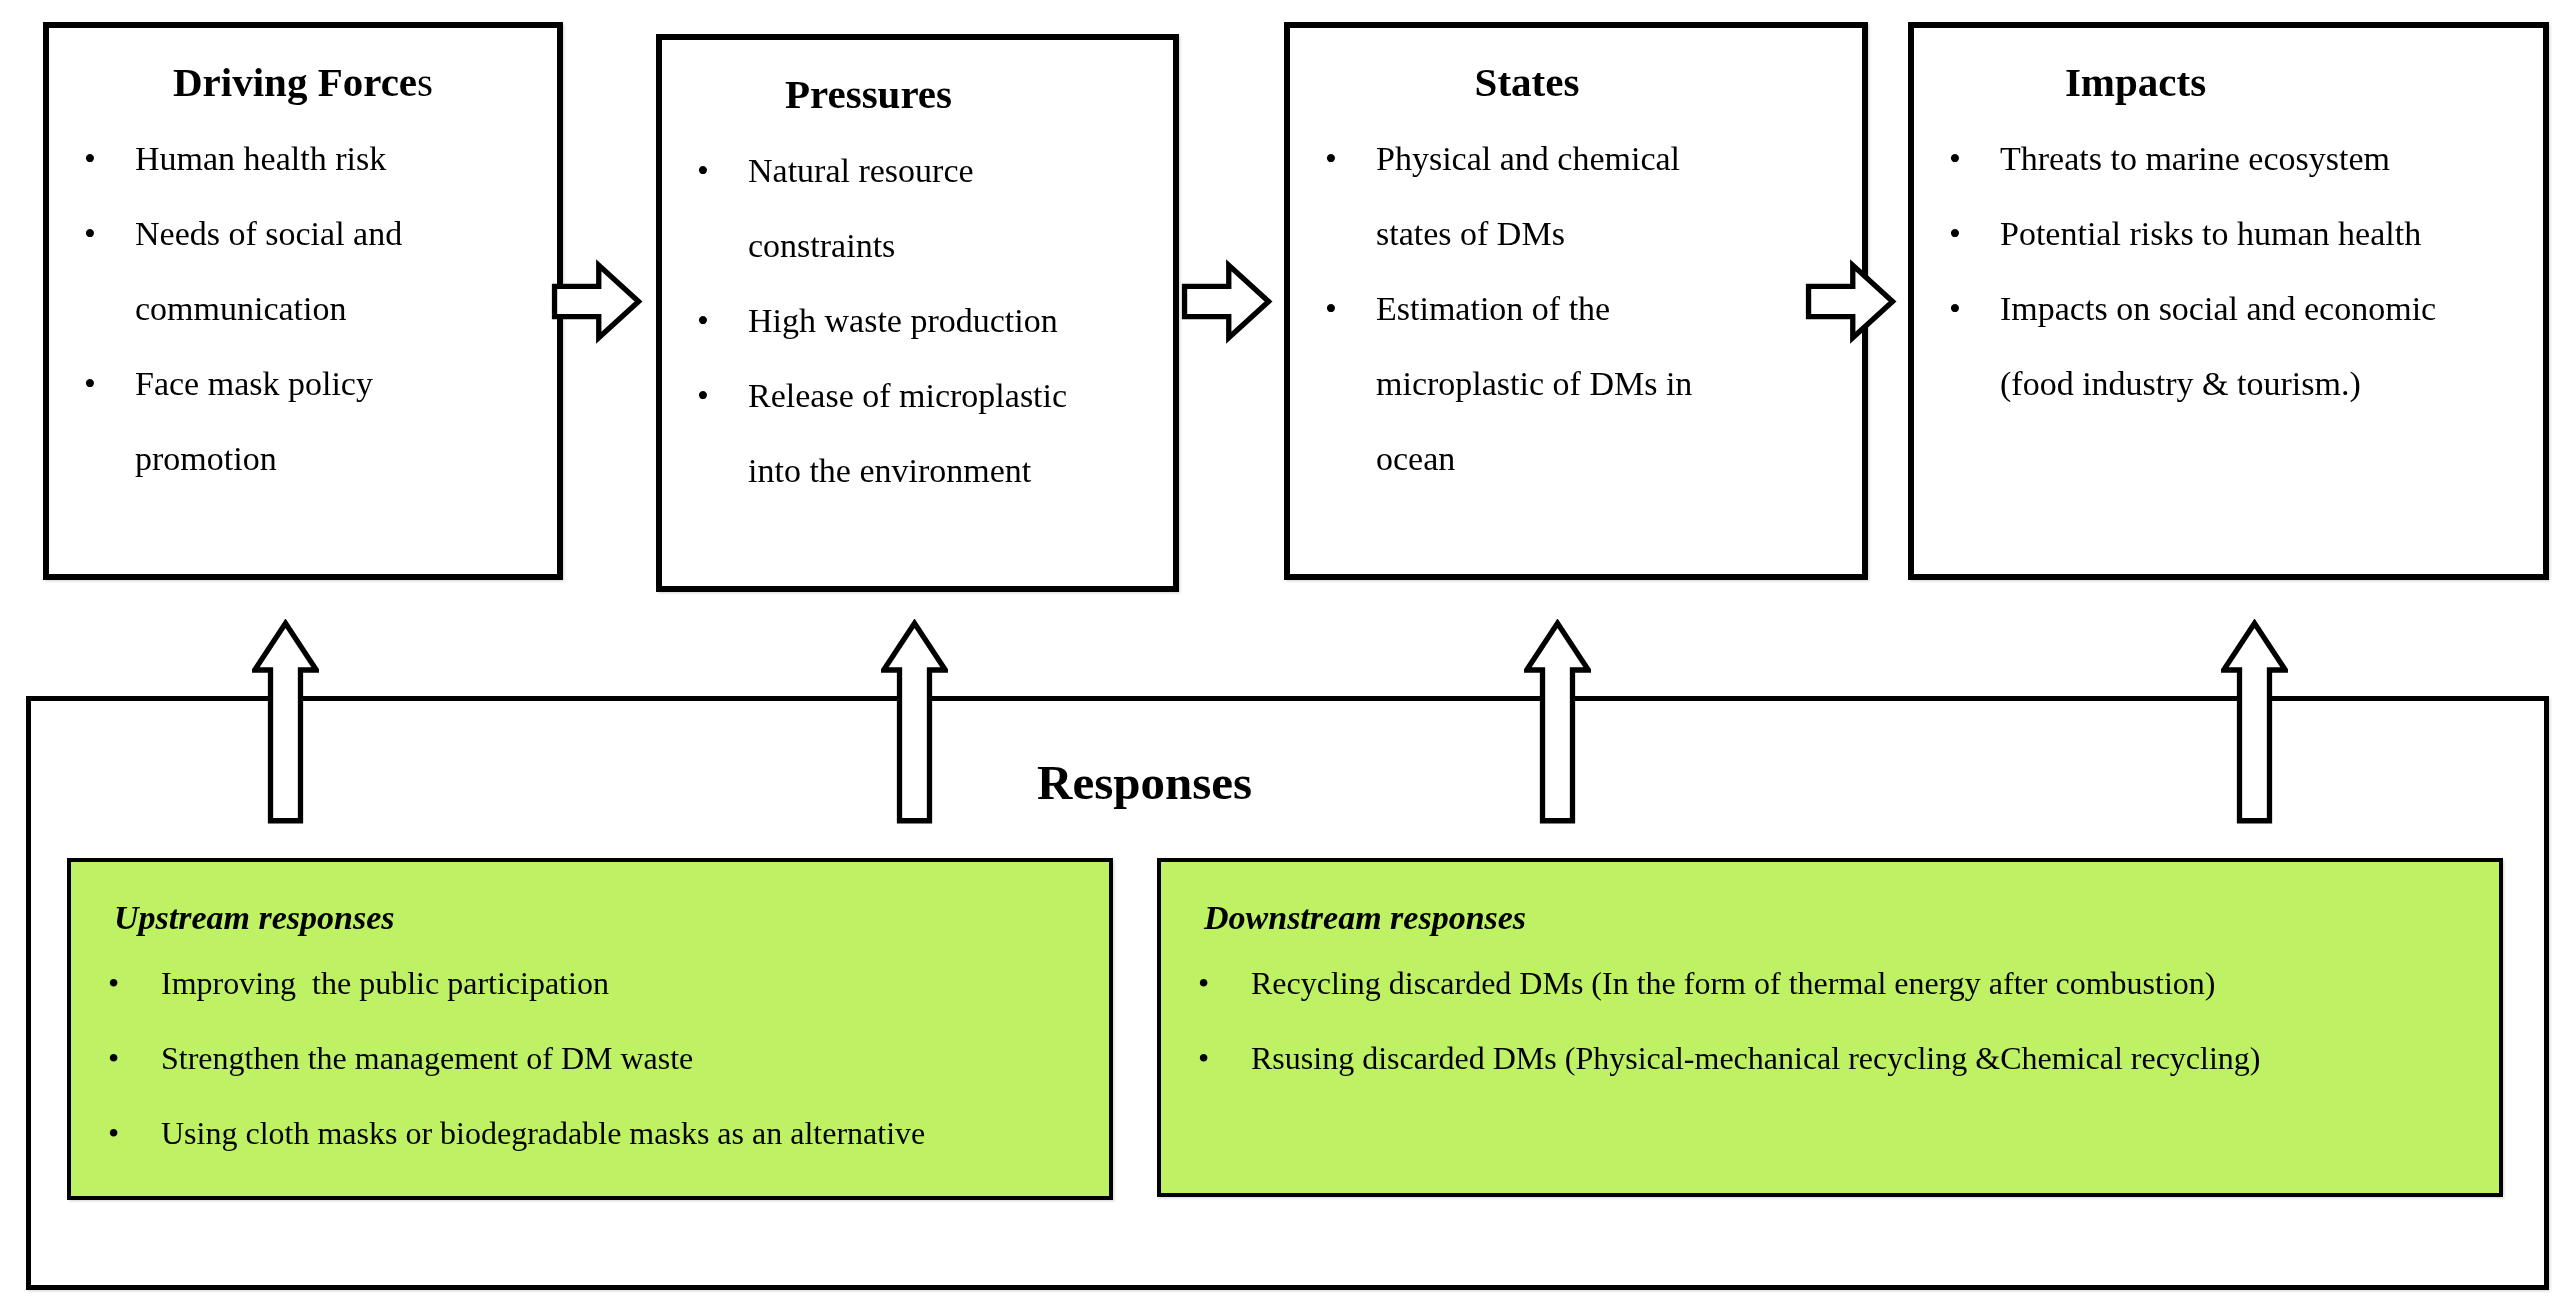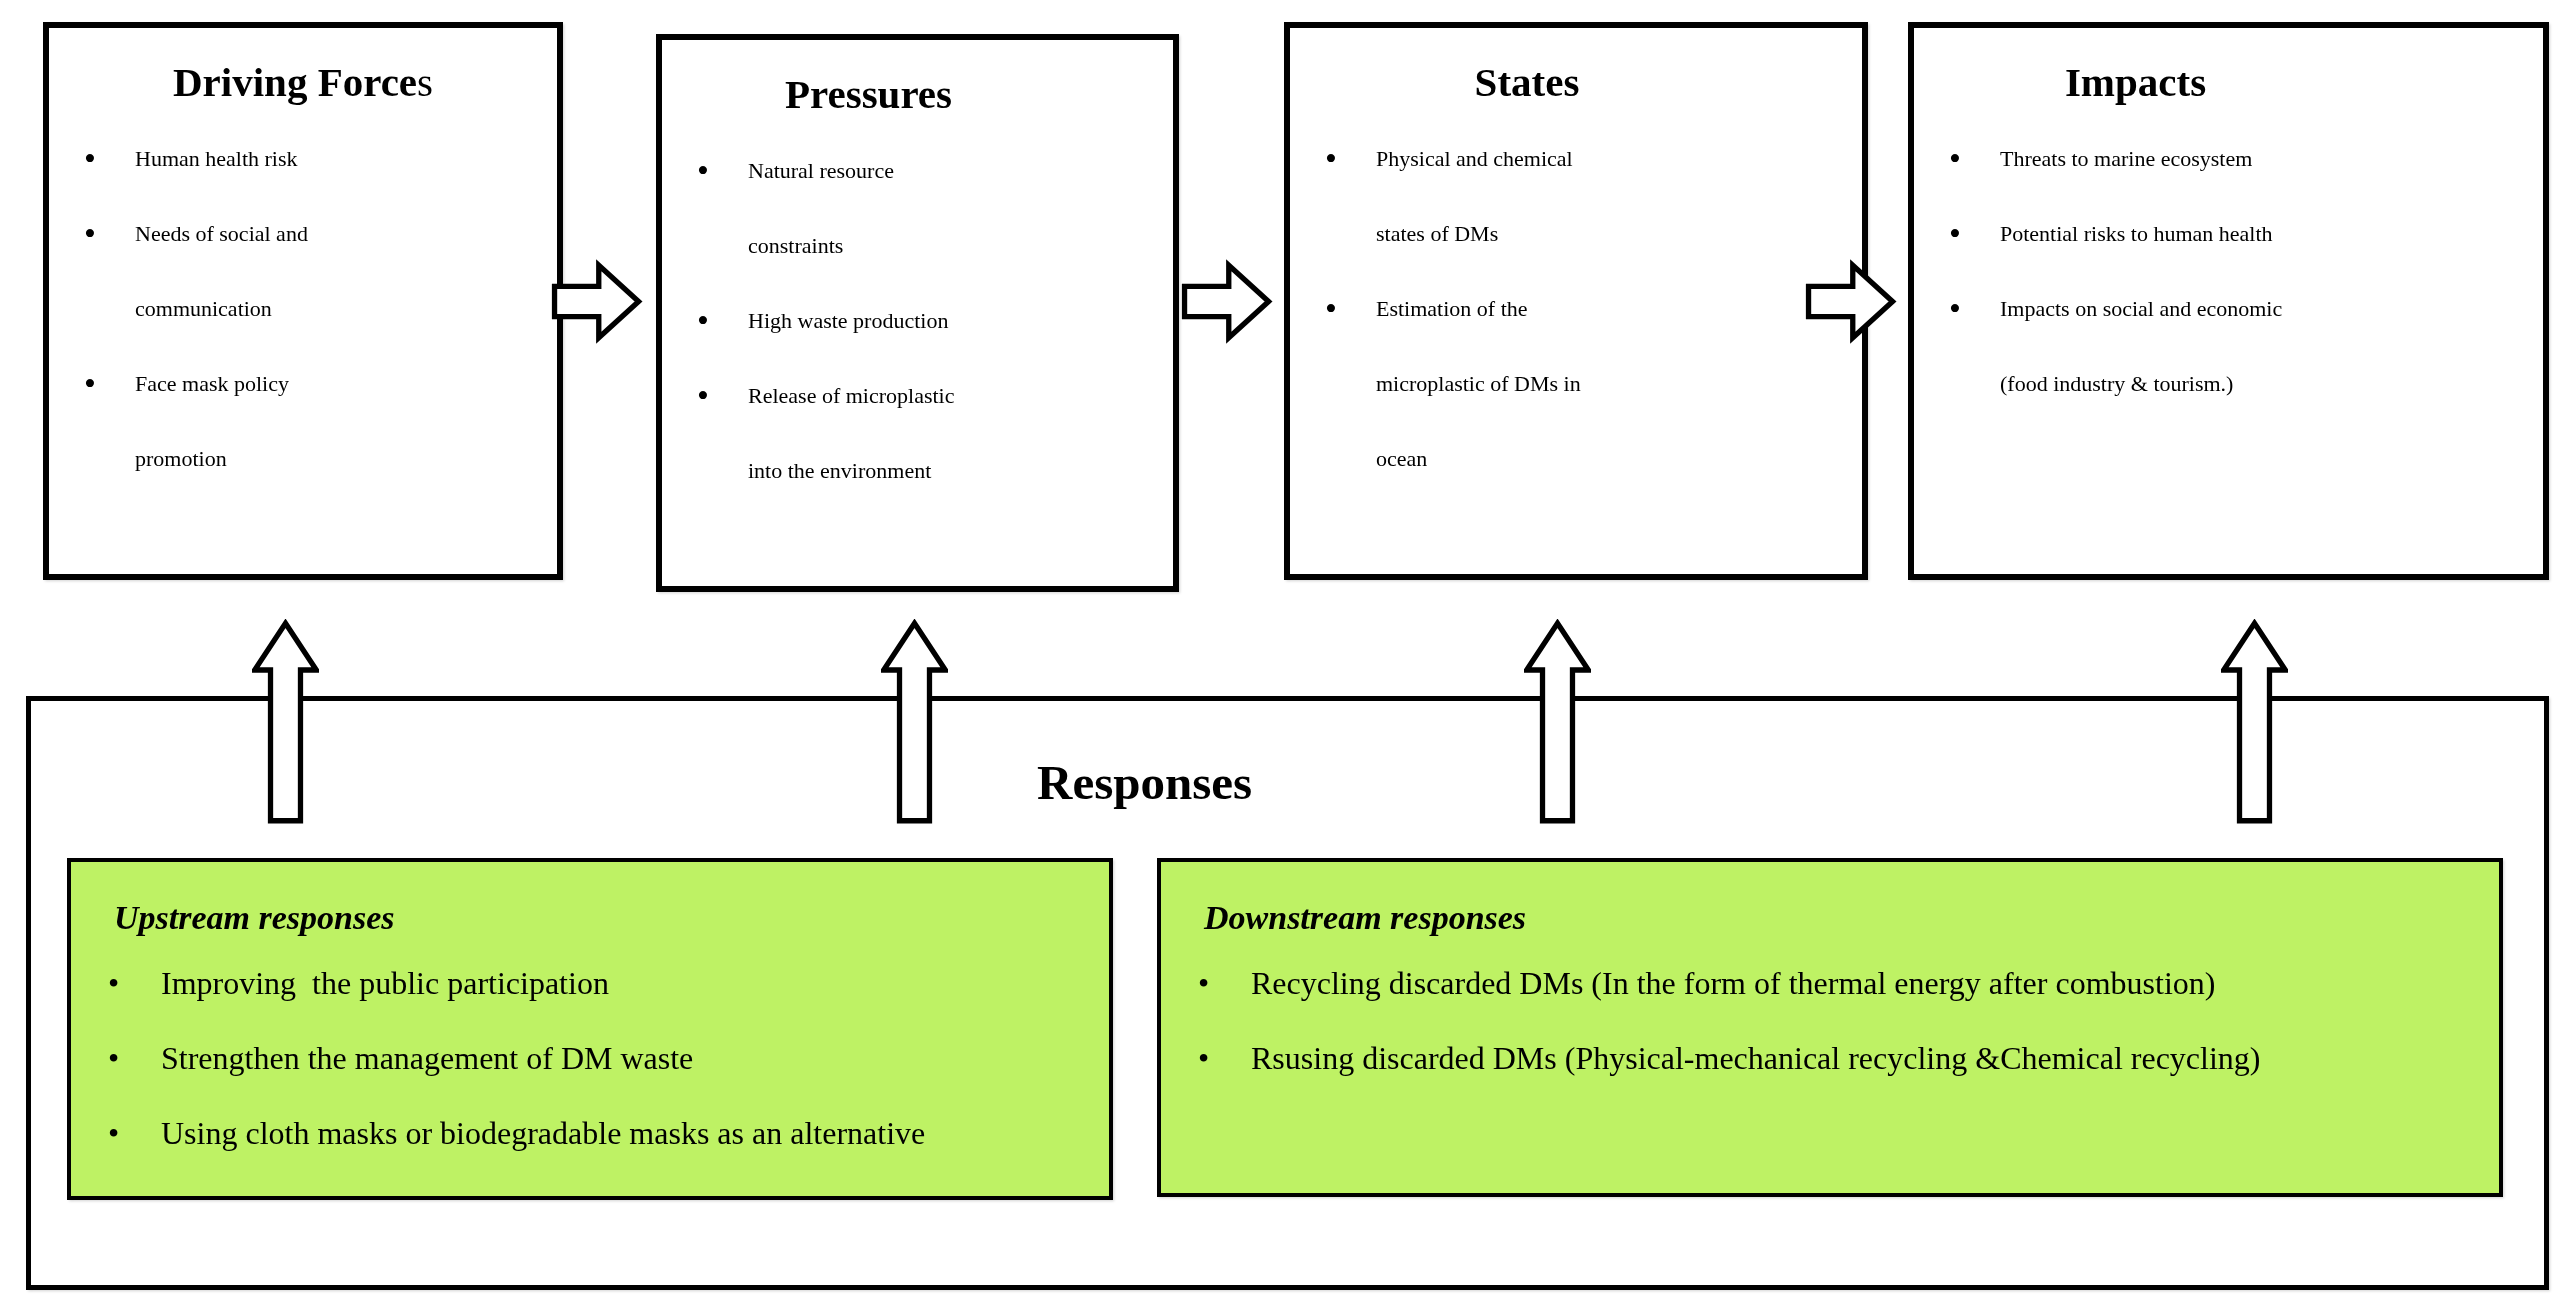--- a/index.html
+++ b/index.html
@@ -44,21 +44,21 @@
     margin: 14px 0 0 0;
     padding: 0 12.4px 0 35px;
   }
   .tbox li { display: flex; align-items: flex-start; }
   .bullet-marker {
     flex: 0 0 51px;
     font-size: 34px;
     line-height: 75px;
   }
   .bullet-text {
-    font-size: 22px;
+    font-size: 34px;
     line-height: 75px;
     white-space: pre-wrap;
   }
 
   
   .harrow { position: absolute; top: 259px; width: 92px; height: 85px; }
   .harrow-1 { left: 551px; }
   .harrow-2 { left: 1181px; }
   .harrow-3 { left: 1805px; }
 

